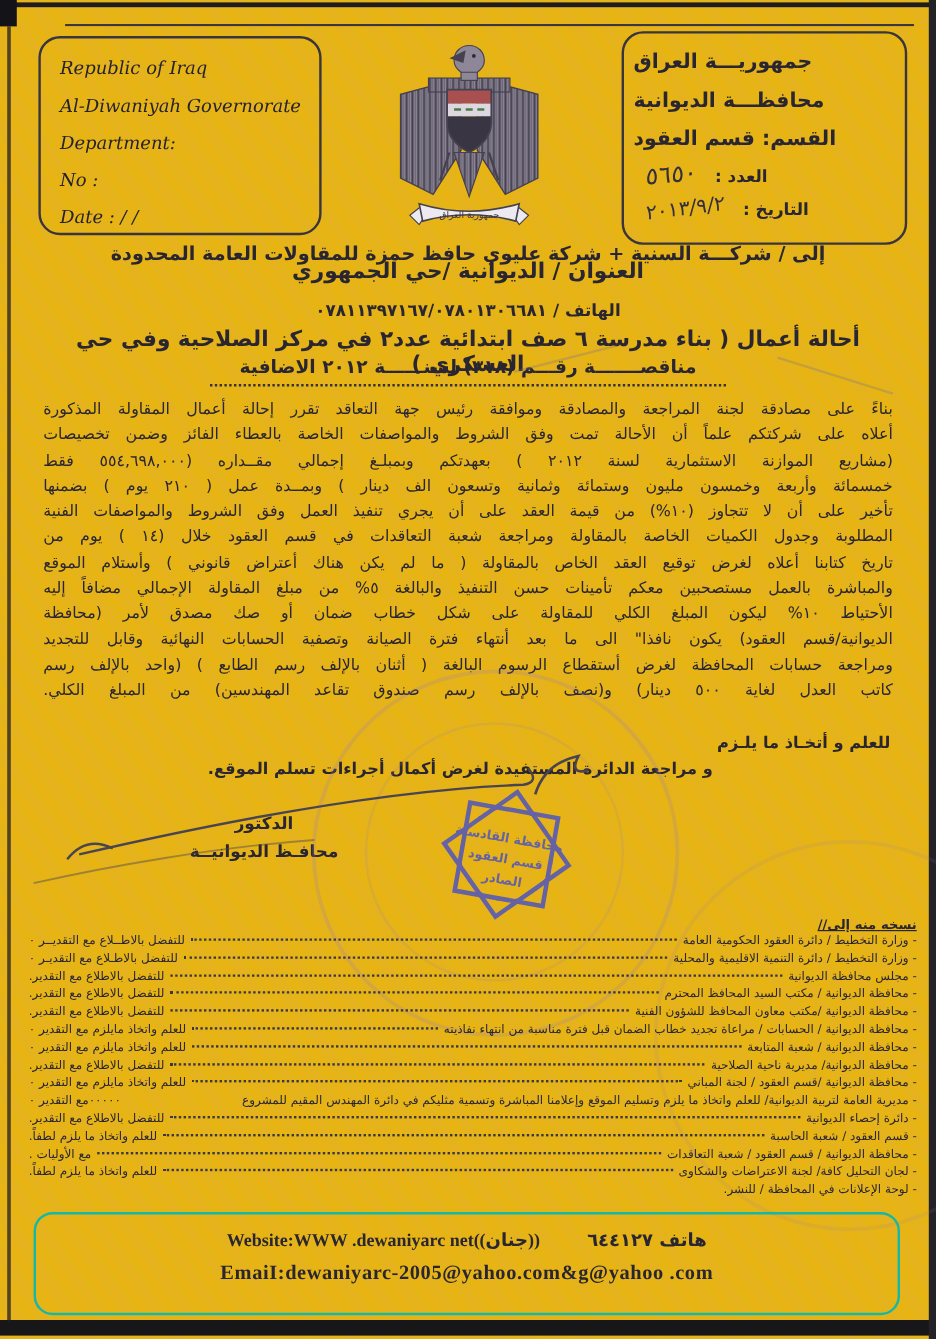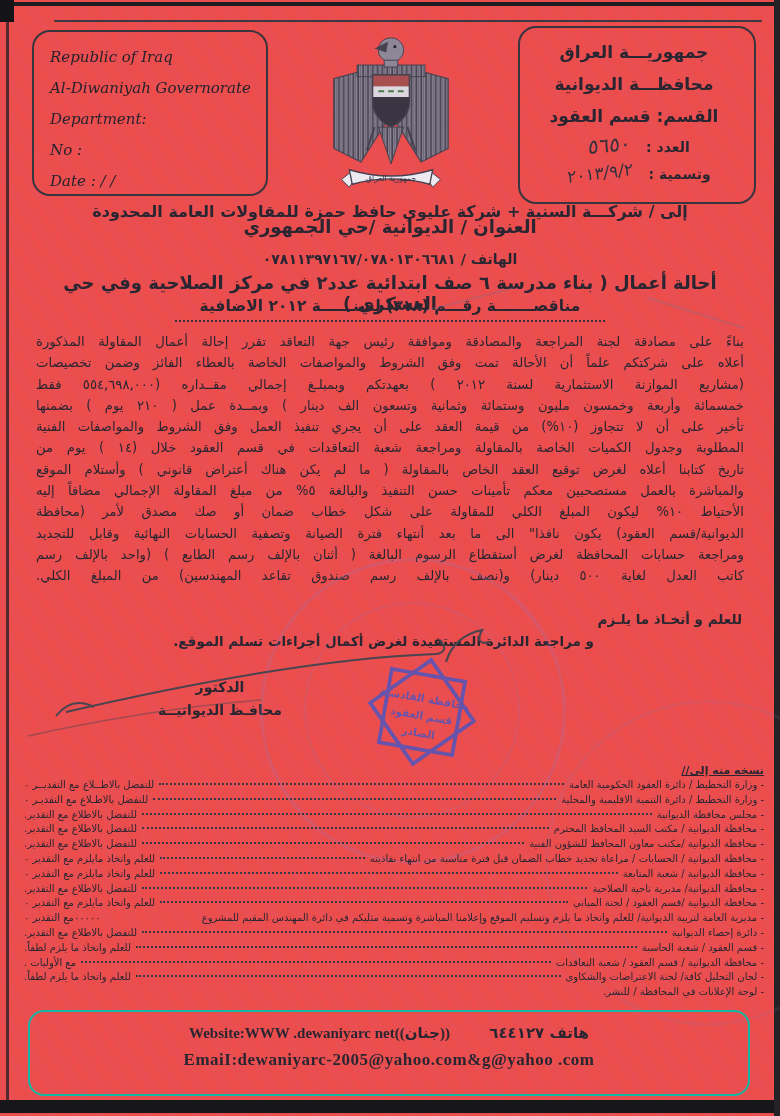--- a/index.html
+++ b/index.html
@@ -1,34 +1,34 @@
 <!DOCTYPE html>
 <html lang="ar"><head>
 <meta charset="utf-8">
 <style>
   html,body{margin:0;padding:0;background:#8e8e96;}
-  .page{position:relative;width:780px;height:1116px;background:#ef4444;overflow:hidden;
+  .page{position:relative;width:780px;height:1116px;background:#eab308;overflow:hidden;
         font-family:"DejaVu Sans",sans-serif;color:#2a2631;}
   .texture{position:absolute;inset:0;pointer-events:none;
     background:
       repeating-linear-gradient(55deg, rgba(190,170,212,.10) 0 5px, rgba(168,198,184,.08) 5px 10px,
         rgba(206,186,170,.07) 10px 15px, rgba(174,184,212,.09) 15px 20px);}
   
   .f-top{position:absolute;left:0;top:2px;width:780px;height:4px;background:#1d1c20;}
   .f-bottom{position:absolute;left:0;top:1100px;width:780px;height:13px;background:#17171a;}
   .f-right{position:absolute;left:774px;top:0;width:6px;height:1116px;background:#232227;}
   .f-left-a{position:absolute;left:0;top:0;width:14px;height:22px;background:#141317;}
   .f-left-b{position:absolute;left:6px;top:22px;width:3px;height:1080px;background:rgba(32,30,38,.75);}
   .top-rule{position:absolute;left:54px;top:20px;width:708px;border-top:2.5px solid #3a3642;border-radius:3px;}
 
   .hbox{position:absolute;border:2px solid #39353f;border-radius:18px;}
   .left-box{left:32px;top:30px;width:236px;height:166px;padding:10px 0 0 16px;box-sizing:border-box;}
   .en-line{font-family:"DejaVu Serif",serif;font-style:italic;font-size:15px;line-height:31px;color:#26222d;}
   .right-box{left:518px;top:26px;width:238px;height:178px;padding:8px 14px 0 8px;box-sizing:border-box;
-             direction:rtl;text-align:center;}
+             direction:rtl;text-align:left;}
   .ar-line.big{font-size:17px;font-weight:700;line-height:32px;letter-spacing:.5px;}
   .ar-line.num{font-size:14px;font-weight:700;line-height:26px;}
   .handwrite{display:inline-block;font-size:20px;font-weight:400;letter-spacing:2px;
              transform:rotate(-5deg) skewX(-8deg);margin:0 10px;color:#332f3d;}
   .handwrite.date{font-size:17px;letter-spacing:1px;transform:rotate(-7deg) skewX(-6deg);}
 
   .addr{position:absolute;left:40px;width:700px;direction:rtl;text-align:center;}
   .addr-to{top:202px;font-size:16px;font-weight:700;}
   .addr-l2{top:216px;font-size:18px;font-weight:700;}
   .addr-l3{top:251px;font-size:14px;font-weight:700;}
@@ -129,21 +129,21 @@
 
   <div class="hbox right-box">
     <div class="ar-line big">جمهوريـــة العراق</div>
     <div class="ar-line big">محافظـــة الديوانية</div>
     <div class="ar-line big">القسم: قسم العقود</div>
     <div class="ar-line num">
       <span>العدد :</span>
       <span class="handwrite">٥٦٥٠</span>
     </div>
     <div class="ar-line num">
-      <span>وتسمية :</span>
+      <span>التاريخ :</span>
       <span class="handwrite date">٢٠١٣/٩/٢</span>
     </div>
   </div>
 
   <div class="addr addr-to">إلى / شركـــة السنية + شركة عليوي حافظ حمزة للمقاولات العامة المحدودة</div>
   <div class="addr addr-l2">العنوان / الديوانية /حي الجمهوري</div>
   <div class="addr addr-l3">الهاتف /  ٠٧٨١١٣٩٧١٦٧/٠٧٨٠١٣٠٦٦٨١</div>
   <div class="addr addr-l4">أحالة أعمال ( بناء مدرسة ٦ صف ابتدائية عدد٢ في مركز الصلاحية وفي حي العسكري )</div>
   <div class="addr addr-l5">مناقصـــــــة رقـــم (٣١٨) لسنــــــة ٢٠١٢ الاضافية</div>
   <div class="dotsep"></div>

